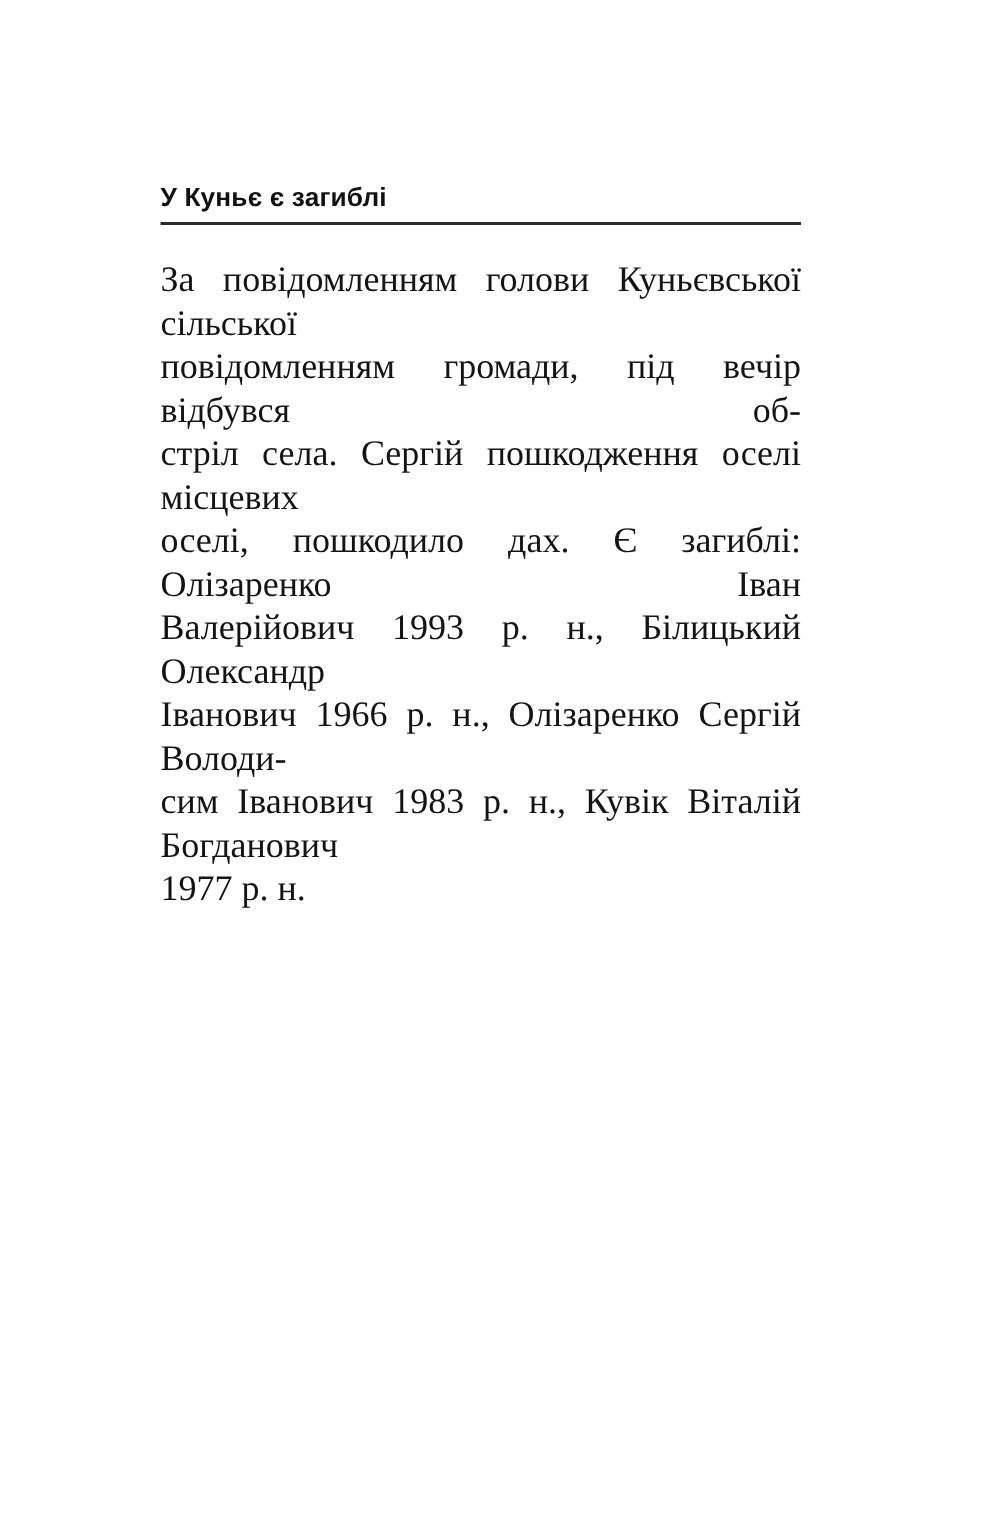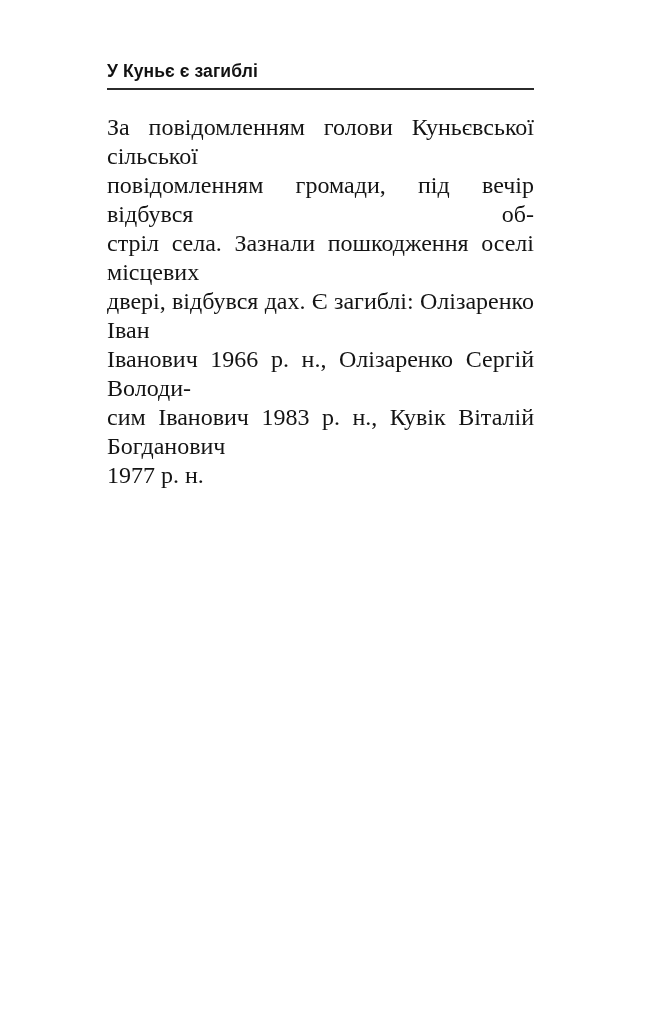--- a/index.html
+++ b/index.html
@@ -14,21 +14,21 @@
     overflow: hidden;
   }
   .page {
     position: absolute;
     left: 0;
     top: 0;
     width: 655px;
     height: 1024px;
     background: #ffffff;
     box-sizing: border-box;
-    padding: 60px 121px 0 107px;
+    padding: 120px 121px 0 107px;
     color: #151515;
   }
   .chapter-title {
     font-family: "Liberation Sans", "DejaVu Sans", sans-serif;
     font-weight: bold;
     font-size: 17.5px;
     line-height: 23px;
     margin: 0;
     color: #111111;
     letter-spacing: 0.1px;
@@ -58,19 +58,20 @@
 </style>
 </head>
 <body>
 
 <div class="page">
   <h1 class="chapter-title">У Куньє є загиблі</h1>
   <hr class="title-rule">
   <div class="body-text">
       <div class="line">За повідомленням голови Куньєвської сільської</div>
       <div class="line">повідомленням громади, під вечір відбувся об-</div>
-      <div class="line">стріл села. Зазнали пошкодження оселі місцевих</div>
-      <div class="line">двері, відбувся дах. Є загиблі: Олізаренко Іван</div>
+      <div class="line">стріл села. Сергій пошкодження оселі місцевих</div>
+      <div class="line">оселі, пошкодило дах. Є загиблі: Олізаренко Іван</div>
+      <div class="line">Валерійович 1993 р. н., Білицький Олександр</div>
       <div class="line">Іванович 1966 р. н., Олізаренко Сергій Володи-</div>
       <div class="line">сим Іванович 1983 р. н., Кувік Віталій Богданович</div>
       <div class="line last">1977 р. н.</div>
     </div>
 </div>
 
 </body></html>

